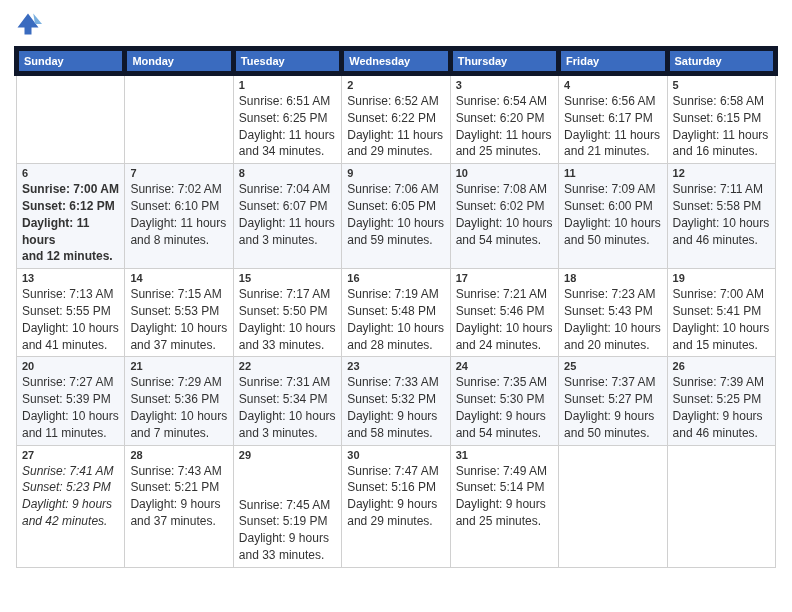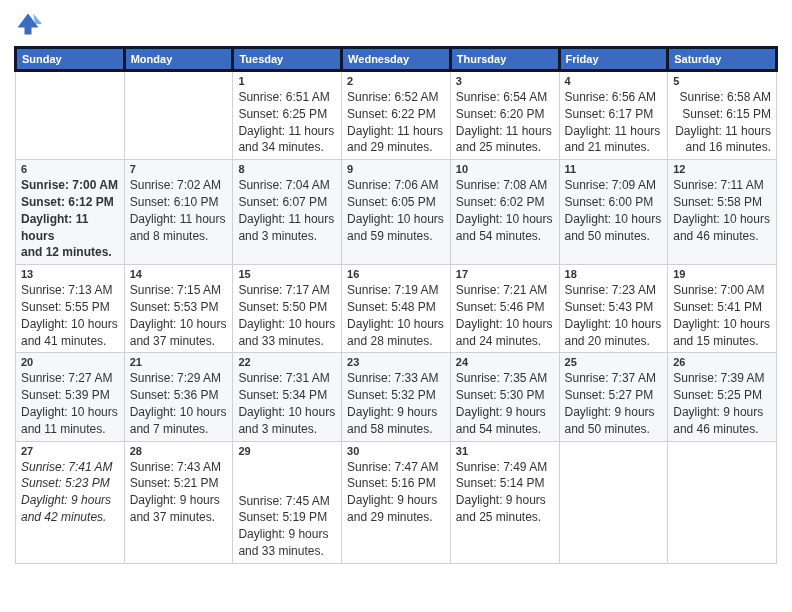--- a/index.html
+++ b/index.html
@@ -57,21 +57,21 @@
       border-collapse: collapse;
       table-layout: fixed;
     }
     .calendar th {
       background: #3a6bbf;
       color: #fff;
       text-align: left;
       padding: 4px 5px;
       font-size: 11px;
       font-weight: bold;
-      border: 3px solid #0f172a;
+      border: 5px solid #0f172a;
     }
     .calendar td {
       vertical-align: top;
       padding: 3px 5px;
       border: 1px solid #d0d0d0;
       font-size: 9.5px;
       color: #333;
       background: #fff;
       height: 80px;
     }
@@ -154,21 +154,21 @@
           </td>
           <td>
             <span class="day-num">4</span>
             <div class="cell-text" style="white-space: pre-line;">Sunrise: 6:56 AM
 Sunset: 6:17 PM
 Daylight: 11 hours
 and 21 minutes.</div>
           </td>
           <td>
             <span class="day-num">5</span>
-            <div class="cell-text" style="white-space: pre-line; text-align: right;">Sunrise: 6:58 AM
+            <div class="cell-text" style="white-space: pre-line;">Sunrise: 6:58 AM
 Sunset: 6:15 PM
 Daylight: 11 hours
 and 16 minutes.</div>
           </td>
         </tr>
         <tr>
           <td>
             <span class="day-num">6</span>
             <div class="cell-text" style="white-space: pre-line; font-weight: bold;">Sunrise: 7:00 AM
 Sunset: 6:12 PM

